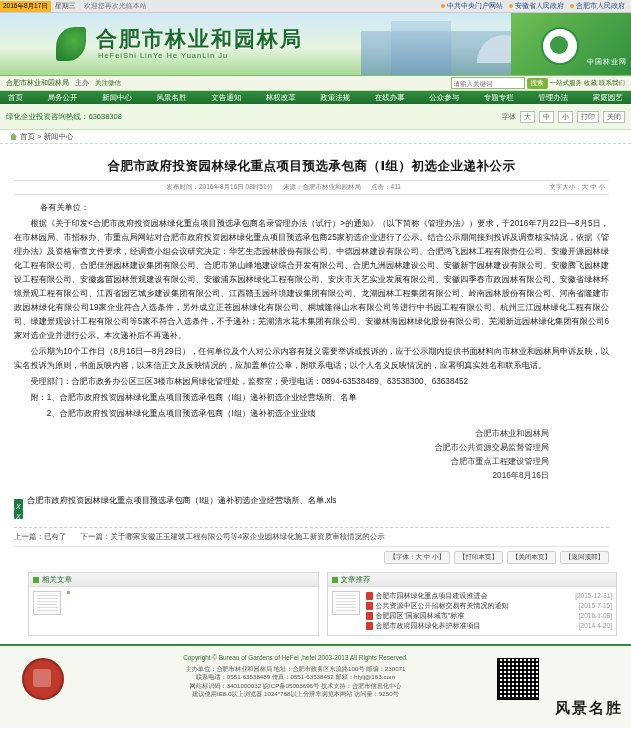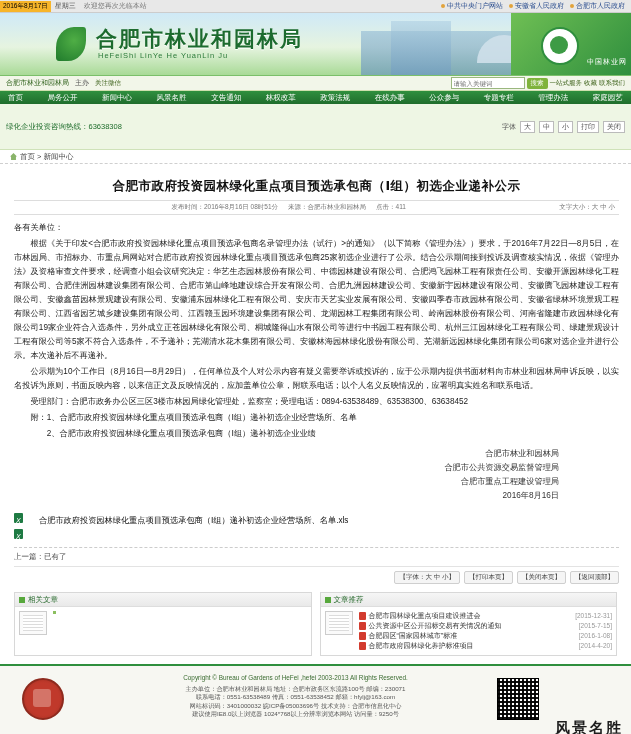--- a/index.html
+++ b/index.html
@@ -87,75 +87,75 @@
   .nav{
     height:13px;background:linear-gradient(180deg,#2f8f3e,#1f6d2c);
     display:flex;align-items:center;justify-content:space-between;
     padding:0 4px;color:#fff;font-size:7.5px;
   }
   .nav .item{padding:0 4px;white-space:nowrap;}
 
   
   .hotline{
     height:13px;background:#eef6e4;border-bottom:1px solid #cfe2b9;
-    display:flex;align-items:center;font-size:7.5px;color:#1f6d2c;padding:16px 6px;
+    display:flex;align-items:center;font-size:7.5px;color:#1f6d2c;padding:6px 6px;
   }
   .hotline .right{margin-left:auto;display:flex;align-items:center;gap:4px;color:#555;font-size:7px;}
   .hotline .right .pill{border:1px solid #bbb;background:#fff;padding:0 3px;}
 
   
   .crumb{
     height:13px;border-bottom:1px dashed #cfcfcf;display:flex;align-items:center;
     font-size:7.5px;color:#444;padding:0 10px;background:#fff;
   }
   .crumb .home-icon{
     display:inline-block;width:7px;height:7px;margin-right:3px;
     background:#8ab46a;clip-path:polygon(50% 0,100% 50%,85% 50%,85% 100%,15% 100%,15% 50%,0 50%);
   }
 
   
-  .article{padding:6px 12px 0 14px;}
+  .article{padding:6px 22px 0 14px;}
   .art-title{
     text-align:center;font-size:12.5px;font-weight:bold;color:#111;
     font-family:"DejaVu Sans", sans-serif;
     padding:8px 0 5px 0;letter-spacing:.5px;
   }
   .art-meta{
     border-top:1px solid #ddd;border-bottom:1px solid #ddd;
     display:flex;align-items:center;justify-content:space-between;
     font-size:6.5px;color:#777;padding:2px 4px;margin-bottom:6px;
   }
   .art-meta .center{display:flex;gap:10px;}
   .art-body{font-size:8.2px;line-height:14px;color:#222;text-align:justify;}
   .art-body p{margin:0 0 2px 0;text-indent:2em;}
-  .art-body .noindent{text-indent:0;}
+  .art-body .noindent{text-indent:0;margin-left:26px;}
   .sign{margin-top:6px;text-align:right;padding-right:60px;line-height:14px;font-size:8.2px;}
   .attach{margin-top:10px;line-height:16px;font-size:8.2px;}
-  .attach .row{display:flex;align-items:flex-start;gap:16px;}
+  .attach .row{display:flex;align-items:flex-end;gap:4px;}
   .attach .xls{
     display:inline-block;width:9px;height:10px;background:#1e7a43;border-radius:1px;position:relative;
   }
   .attach .xls:after{content:"X";position:absolute;left:2px;top:0px;color:#fff;font-size:7px;}
   .attach a{color:#111;text-decoration:none;}
 
   .prevnext{
     margin-top:8px;border-top:1px dashed #ccc;padding-top:4px;font-size:7.5px;color:#444;
     display:flex;gap:14px;
   }
   .toolrow{
     margin-top:4px;display:flex;justify-content:flex-end;gap:4px;
     border-top:1px solid #e3e3e3;padding-top:4px;
   }
   .toolrow .tbtn{
     border:1px solid #cfcfcf;background:#f5f5f5;font-size:6.5px;color:#444;
     padding:1px 4px;border-radius:2px;
   }
 
   
-  .panels{display:flex;gap:8px;padding:8px 14px 0 14px;}
+  .panels{display:flex;gap:8px;padding:8px 14px 0 28px;}
   .panel{flex:1;border:1px solid #d8d8d8;background:#fff;}
   .panel .phead{
     height:13px;background:linear-gradient(180deg,#f6f6f6,#e9e9e9);
     border-bottom:1px solid #ddd;display:flex;align-items:center;
     font-size:7.5px;color:#2a6b2f;padding:0 4px;
   }
   .panel .phead .sq{width:6px;height:6px;background:#57a83c;margin-right:3px;display:inline-block;}
   .panel .pbody{padding:4px;display:flex;gap:6px;}
   .panel .thumb{width:26px;height:22px;border:1px solid #ccc;background:#fafafa;position:relative;flex:none;}
   .panel .thumb:after{content:"";position:absolute;left:3px;top:3px;right:3px;bottom:3px;
@@ -308,20 +308,21 @@
         <i class="xls"></i>
         <a href="#">合肥市政府投资园林绿化重点项目预选承包商（Ⅰ组）递补初选企业经营场所、名单.xls</a>
       </div>
       <div class="row">
         <i class="xls"></i>
       </div>
     </div>
 
     <div class="prevnext">
       <span>上一篇：已有了</span>
+      <span>下一篇：关于哪家安徽正玉建筑工程有限公司等4家企业园林绿化施工新资质审核情况的公示</span>
     </div>
 
     <div class="toolrow">
       <span class="tbtn">【字体：大 中 小】</span>
       <span class="tbtn">【打印本页】</span>
       <span class="tbtn">【关闭本页】</span>
       <span class="tbtn">【返回顶部】</span>
     </div>
   </div>
 

